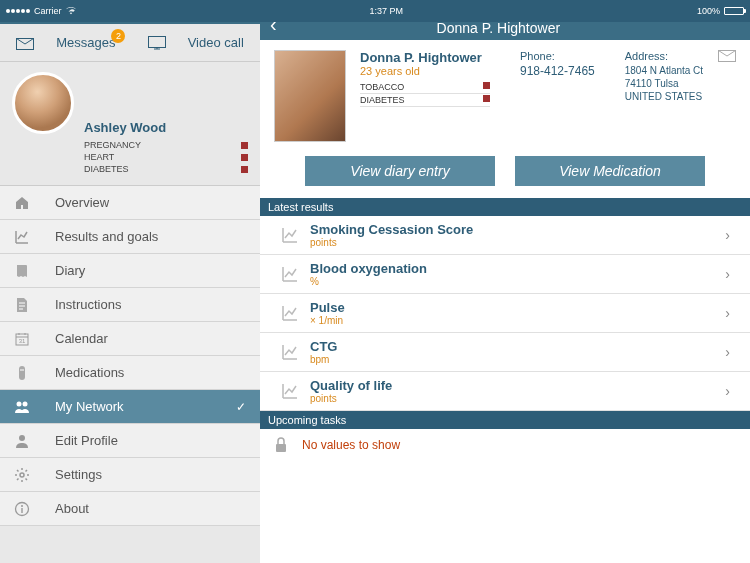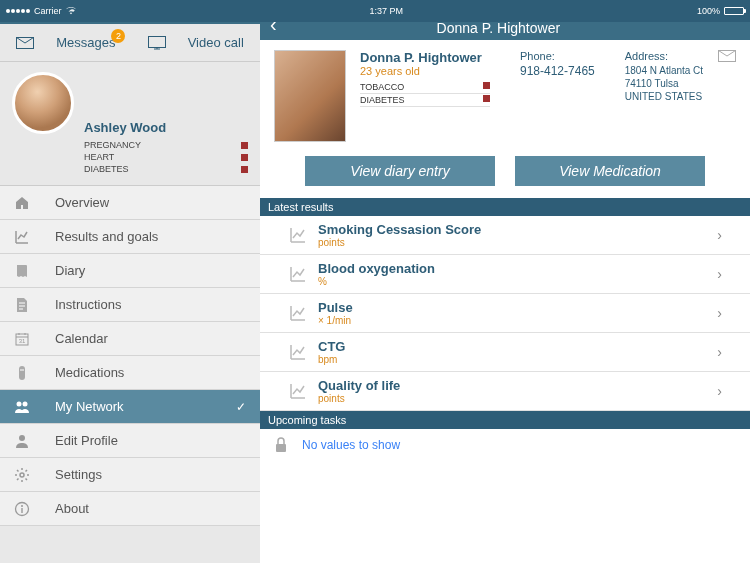--- a/index.html
+++ b/index.html
@@ -15,21 +15,21 @@
     .status-dot { width: 4px; height: 4px; border-radius: 50%; background: #fff; }
     .wifi-icon { width: 10px; height: 8px; }
     .battery-icon { width: 20px; height: 8px; border: 1px solid #fff; border-radius: 1px; position: relative; }
     .battery-icon::after { content:""; position:absolute; right:-3px; top:1px; width:2px; height:4px; background:#fff; border-radius:0 1px 1px 0; }
     .battery-fill { background:#fff; height:100%; width:100%; }
 
     
     .sidebar { width: 260px; background: #e8e8e8; display: flex; flex-direction: column; position: relative; }
     .sidebar-header { background: #3b6d85; height: 24px; display: flex; align-items: flex-end; justify-content: center; color: #fff; font-size: 14px; padding-bottom: 4px; font-weight: 500; }
     .sidebar-actions { background: #e8e8e8; display: flex; height: 38px; align-items: center; justify-content: space-around; border-bottom: 1px solid #ccc; }
-    .action-btn { display: flex; align-items: center; gap: 22px; color: #2e5d77; font-size: 13px; position: relative; }
+    .action-btn { display: flex; align-items: flex-end; gap: 22px; color: #2e5d77; font-size: 13px; position: relative; }
     .badge { position: absolute; top: -6px; right: -10px; background: #f59e0b; color: #fff; border-radius: 50%; width: 14px; height: 14px; font-size: 9px; display: flex; align-items: center; justify-content: center; }
 
     .user-block { display: flex; padding: 10px 12px; background: #e8e8e8; border-bottom: 1px solid #ccc; }
     .avatar { width: 62px; height: 62px; border-radius: 50%; background: radial-gradient(circle at 40% 30%, #f0d0b0 0%, #d0a078 40%, #aa7850 70%); border: 3px solid #fff; flex-shrink: 0; }
     .user-info { flex: 1; padding-left: 10px; }
     .user-name { color: #2e5d77; font-weight: 600; font-size: 13px; margin-bottom: 4px; margin-top: 48px; }
     .tag-row { display: flex; justify-content: space-between; align-items: center; font-size: 9px; color: #444; padding: 1px 0; }
     .tag-sq { width: 7px; height: 7px; background: #a03030; }
 
     .menu { flex: 1; overflow-y: auto; }
@@ -56,28 +56,28 @@
     .contact-label { color: #2e5d77; font-size: 11px; margin-bottom: 2px; }
     .contact-val { color: #2e5d77; font-size: 12px; font-weight: 500; }
     .addr-line { color: #2e5d77; font-size: 10px; line-height: 1.3; }
     .mail-icon-top { position: absolute; top: 10px; right: 14px; color: #aaa; }
 
     .action-row { display: flex; gap: 20px; padding: 4px 40px 12px; justify-content: center; }
     .big-btn { flex: 1; max-width: 190px; background: #5a8aa0; color: #fff; text-align: center; padding: 7px; font-size: 14px; cursor: pointer; font-style: italic; }
 
     .section-header { background: #2e5d77; color: #fff; font-size: 11px; padding: 3px 8px; }
 
-    .result-row { display: flex; align-items: center; padding: 6px 28px; border-bottom: 1px solid #e0e0e0; cursor: pointer; }
+    .result-row { display: flex; align-items: center; padding: 6px 20px; border-bottom: 1px solid #e0e0e0; cursor: pointer; }
     .result-icon { width: 20px; height: 20px; color: #bbb; margin-right: 10px; }
     .result-text { flex: 1; }
     .result-name { color: #2e5d77; font-size: 13px; font-weight: 600; }
     .result-unit { color: #d88a1f; font-size: 10px; }
     .chevron-r { color: #888; font-size: 14px; }
 
-    .empty-row { display: flex; align-items: center; padding: 8px 14px; color: #3b82f6; font-size: 12px; gap: 14px; }
+    .empty-row { display: flex; align-items: center; padding: 8px 14px; color: #c2410c; font-size: 12px; gap: 14px; }
     .lock-icon { color: #aaa; }
 
     svg { display: block; }
   </style>
 </head>
 <body>
 
 <div class="status-bar">
   <div class="status-left">
     <span class="status-dots">

